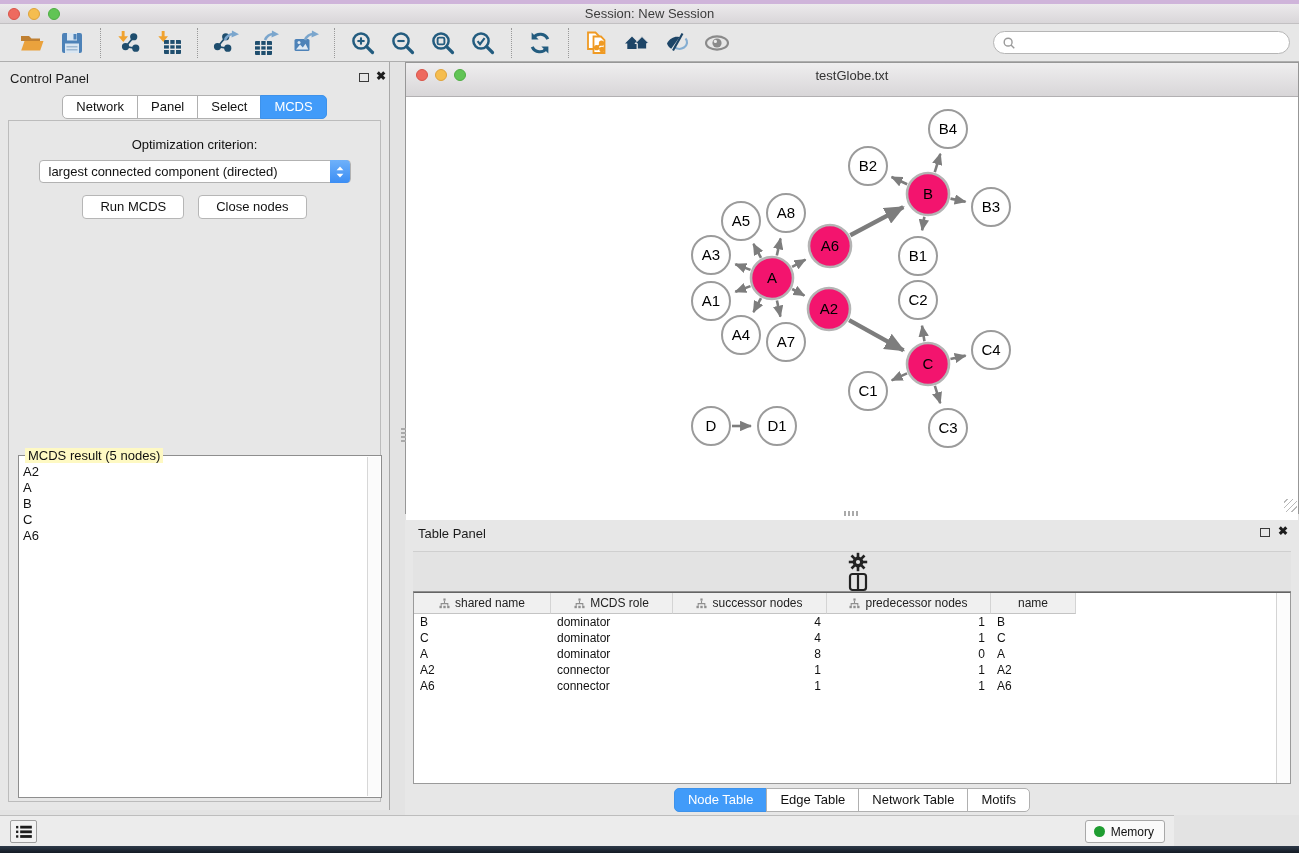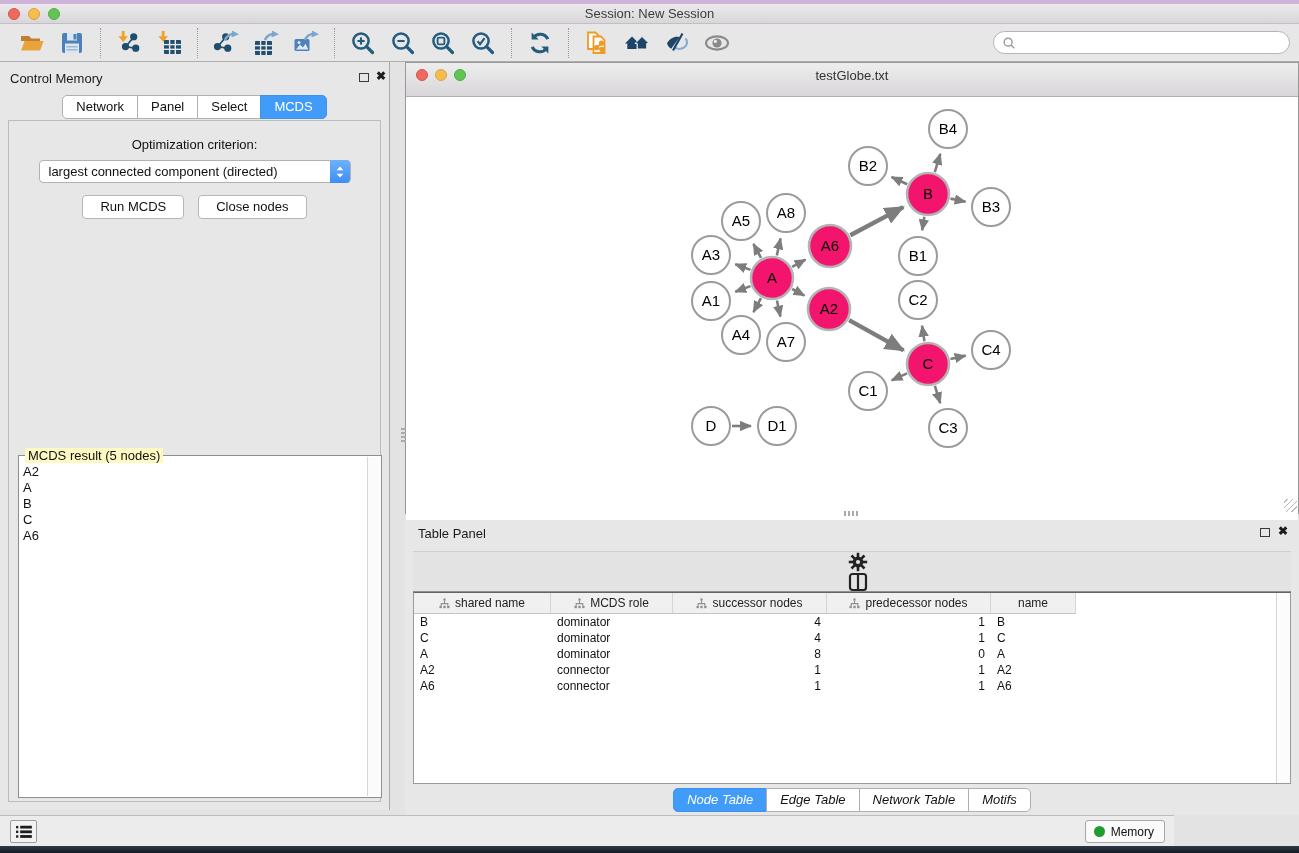--- a/index.html
+++ b/index.html
@@ -65,21 +65,21 @@
   .tpicon svg { width:20px; height:20px; }
   .fx-label { font-size:18px; font-style:italic; font-family:"Liberation Serif",serif; color:#b3b3b3; margin-left:8px; }
   .table-wrap { position:absolute; left:8px; top:72px; width:878px; height:192px; background:#fff; border:1px solid #9a9a9a; border-top:1px solid #646464; overflow:hidden; }
   .thead-row { display:flex; height:21px; }
   .th { background:#f0f0f0; border-right:1px solid #d4d4d4; border-bottom:1px solid #c4c4c4; display:flex; align-items:center; justify-content:center; gap:5px; font-size:12px; color:#222; }
   .th svg { width:11px; height:11px; }
   .trow { display:flex; height:16px; align-items:center; }
   .td { font-size:12px; color:#111; padding:0 6px; white-space:nowrap; overflow:hidden; }
   .td.num { text-align:right; }
   .tscroll { position:absolute; right:0; top:0; bottom:0; width:14px; background:#fcfcfc; border-left:1px solid #d4d4d4; }
-  .tp-tabs { position:absolute; left:0; top:268px; width:100%;font-style:italic; }
+  .tp-tabs { position:absolute; left:0; top:268px; width:100%; }
 
   
   .statusbar { left:0; top:815px; width:1174px; height:31px; background:#ececec; border-top:1px solid #bdbdbd; }
   .list-btn { position:absolute; left:10px; top:4px; width:27px; height:23px; border:1px solid #9e9e9e; border-radius:2px; background:#f2f2f2; display:flex; align-items:center; justify-content:center; }
   .memory-btn { position:absolute; right:9px; top:4px; height:23px; padding:0 10px 0 8px; background:#fafafa; border:1px solid #a8a8a8; border-radius:3px; display:flex; align-items:center; gap:6px; font-size:12px; color:#111; }
   .mem-dot { width:11px; height:11px; border-radius:50%; background:#1f9d31; }
   .bottom-strip { left:0; top:846px; width:1299px; height:7px; background:linear-gradient(#2e3a49,#131a24); }
 </style>
 </head>
 <body>
@@ -261,21 +261,21 @@
   </div>
 <div class="searchbox">
   <svg viewBox="0 0 16 16">
       <circle cx="7" cy="7" r="4.5" fill="none" stroke="#9a9a9a" stroke-width="1.6"></circle>
       <line x1="10.3" y1="10.3" x2="14" y2="14" stroke="#9a9a9a" stroke-width="1.6"></line>
     </svg>
   <input type="text" placeholder="" style="">
 </div>
 
 <div class="abs control-panel">
-  <div class="cp-header">Control Memory</div>
+  <div class="cp-header">Control Panel</div>
   <span class="float-btn" style="left:359px"></span>
   <span class="close-btn" style="left:376px">✖</span>
   <div class="cp-tabs seg-tabs" id="cp-tabs">
       <span class="seg-tab">Network</span>
       <span class="seg-tab">Panel</span>
       <span class="seg-tab">Select</span>
       <span class="seg-tab sel">MCDS</span>
     </div>
   <div class="cp-content">
     <div class="opt-label">Optimization criterion:</div>

